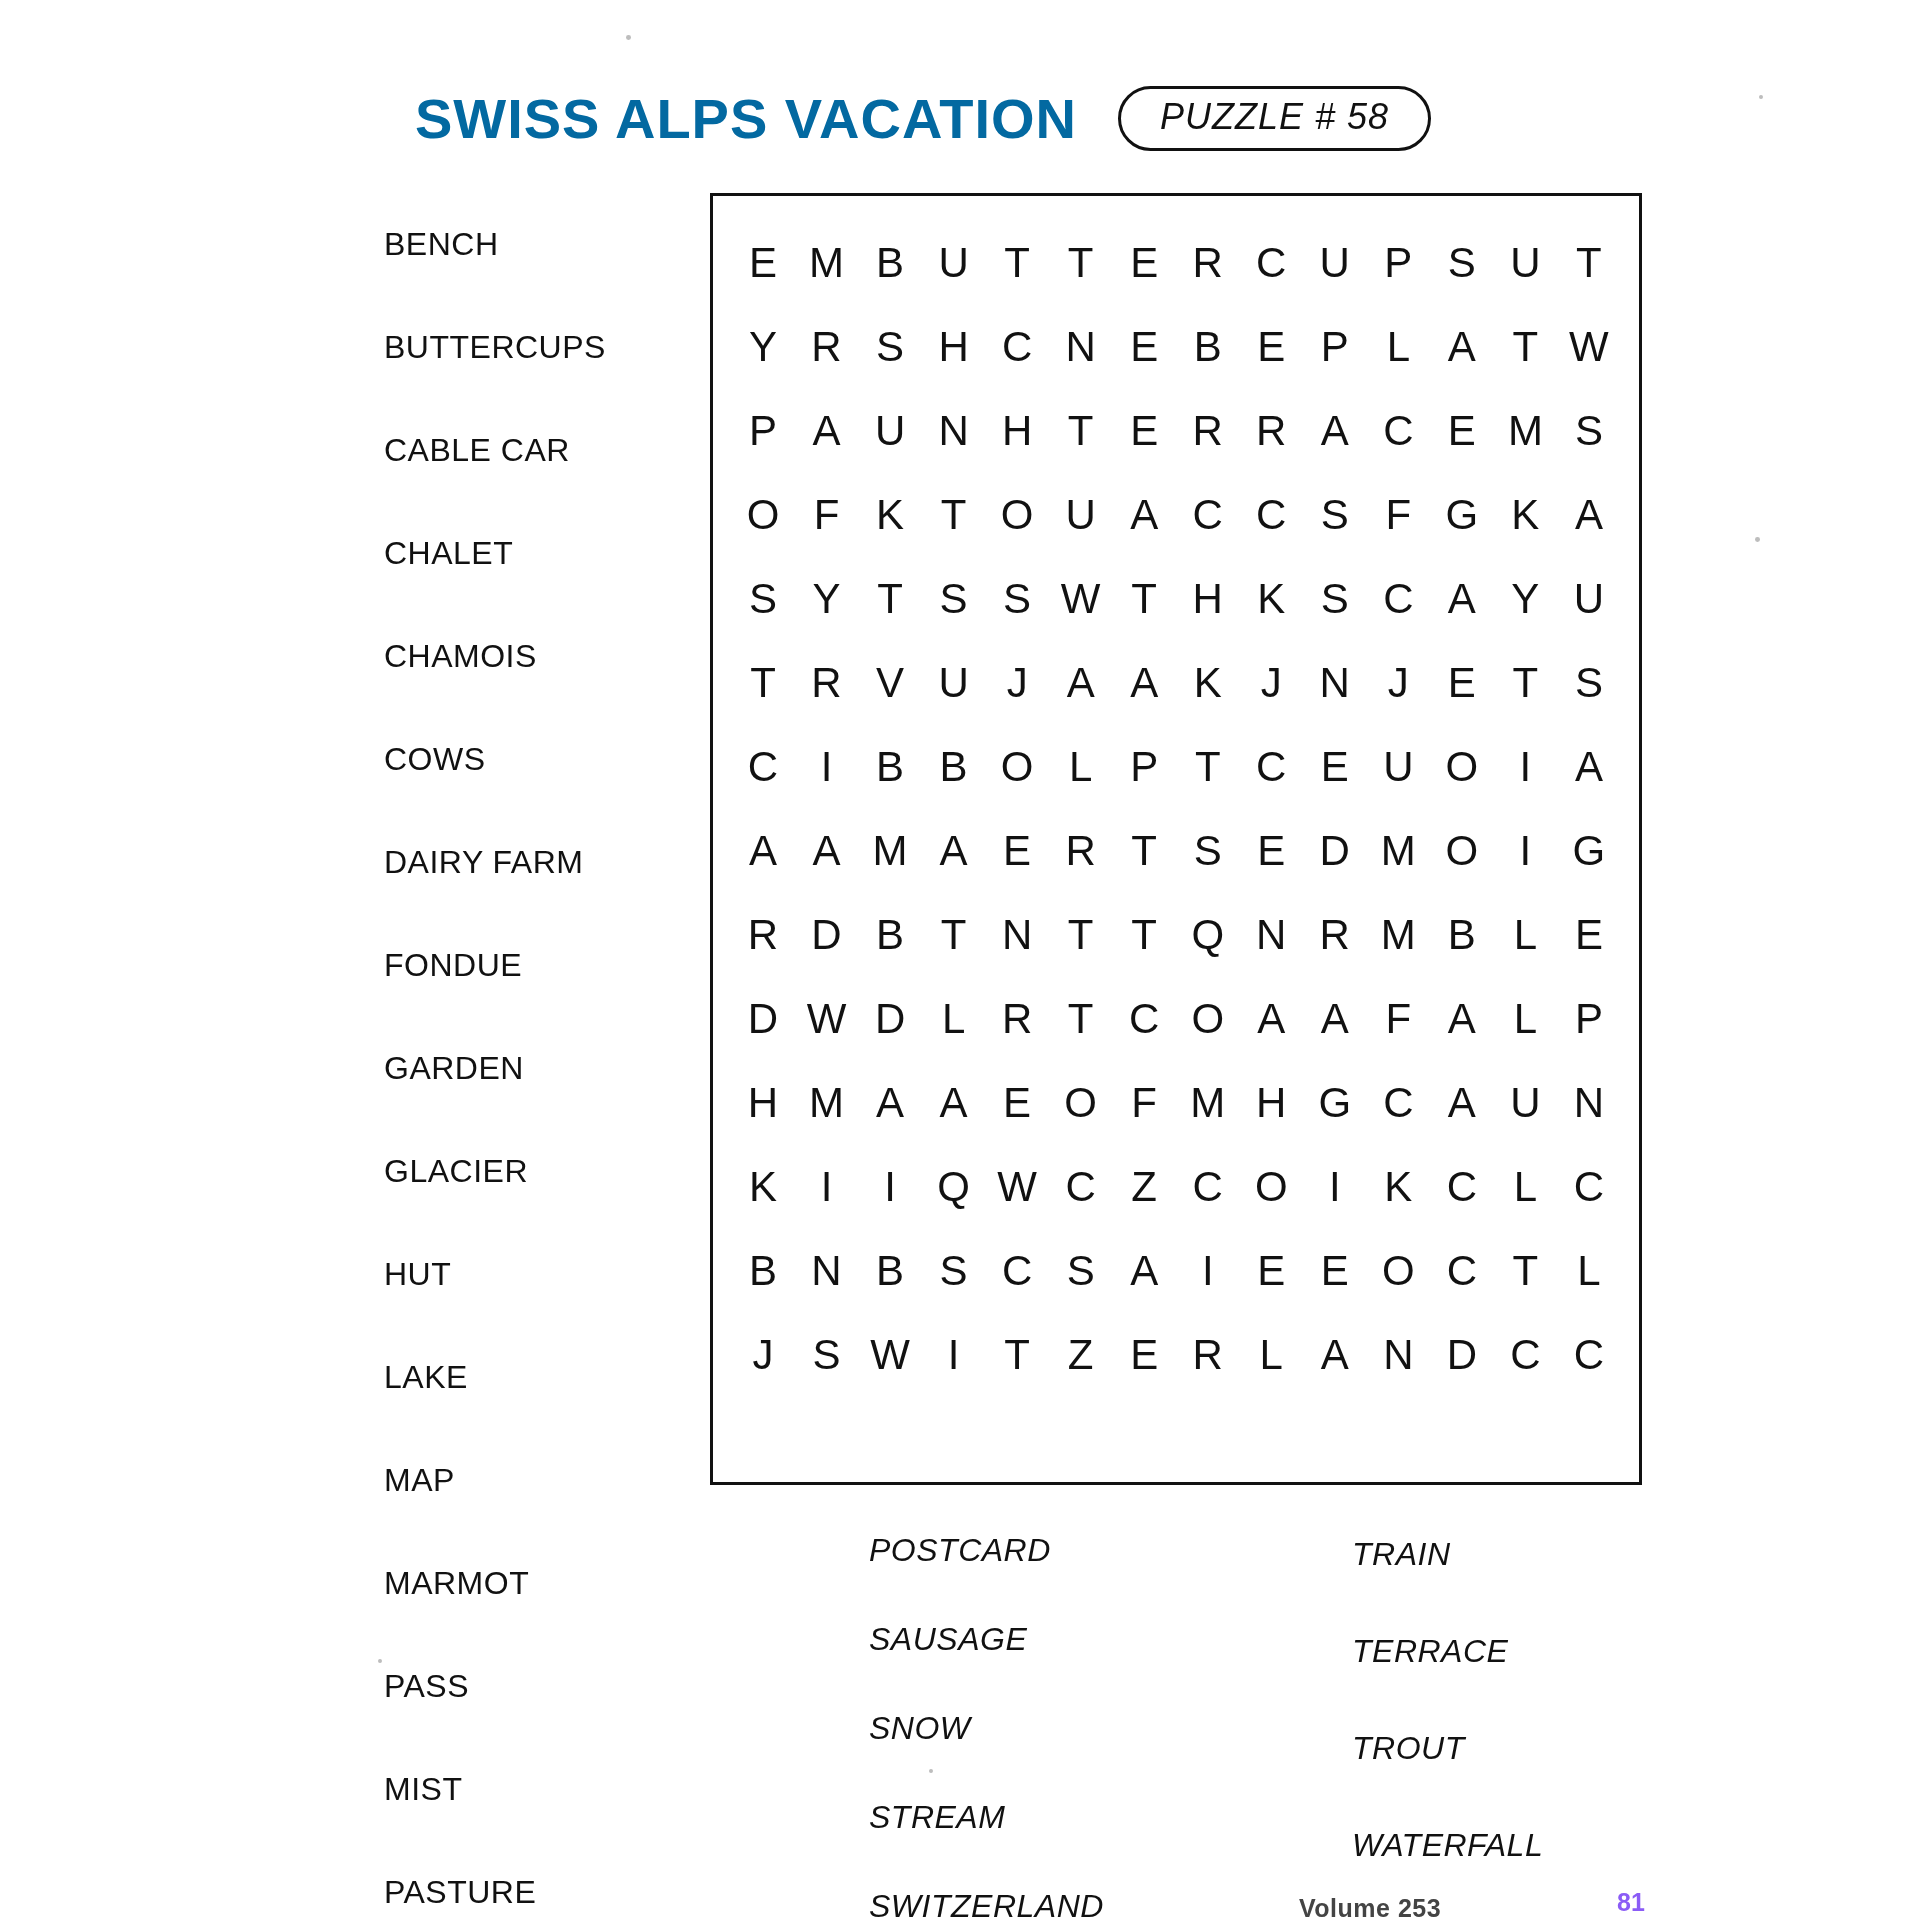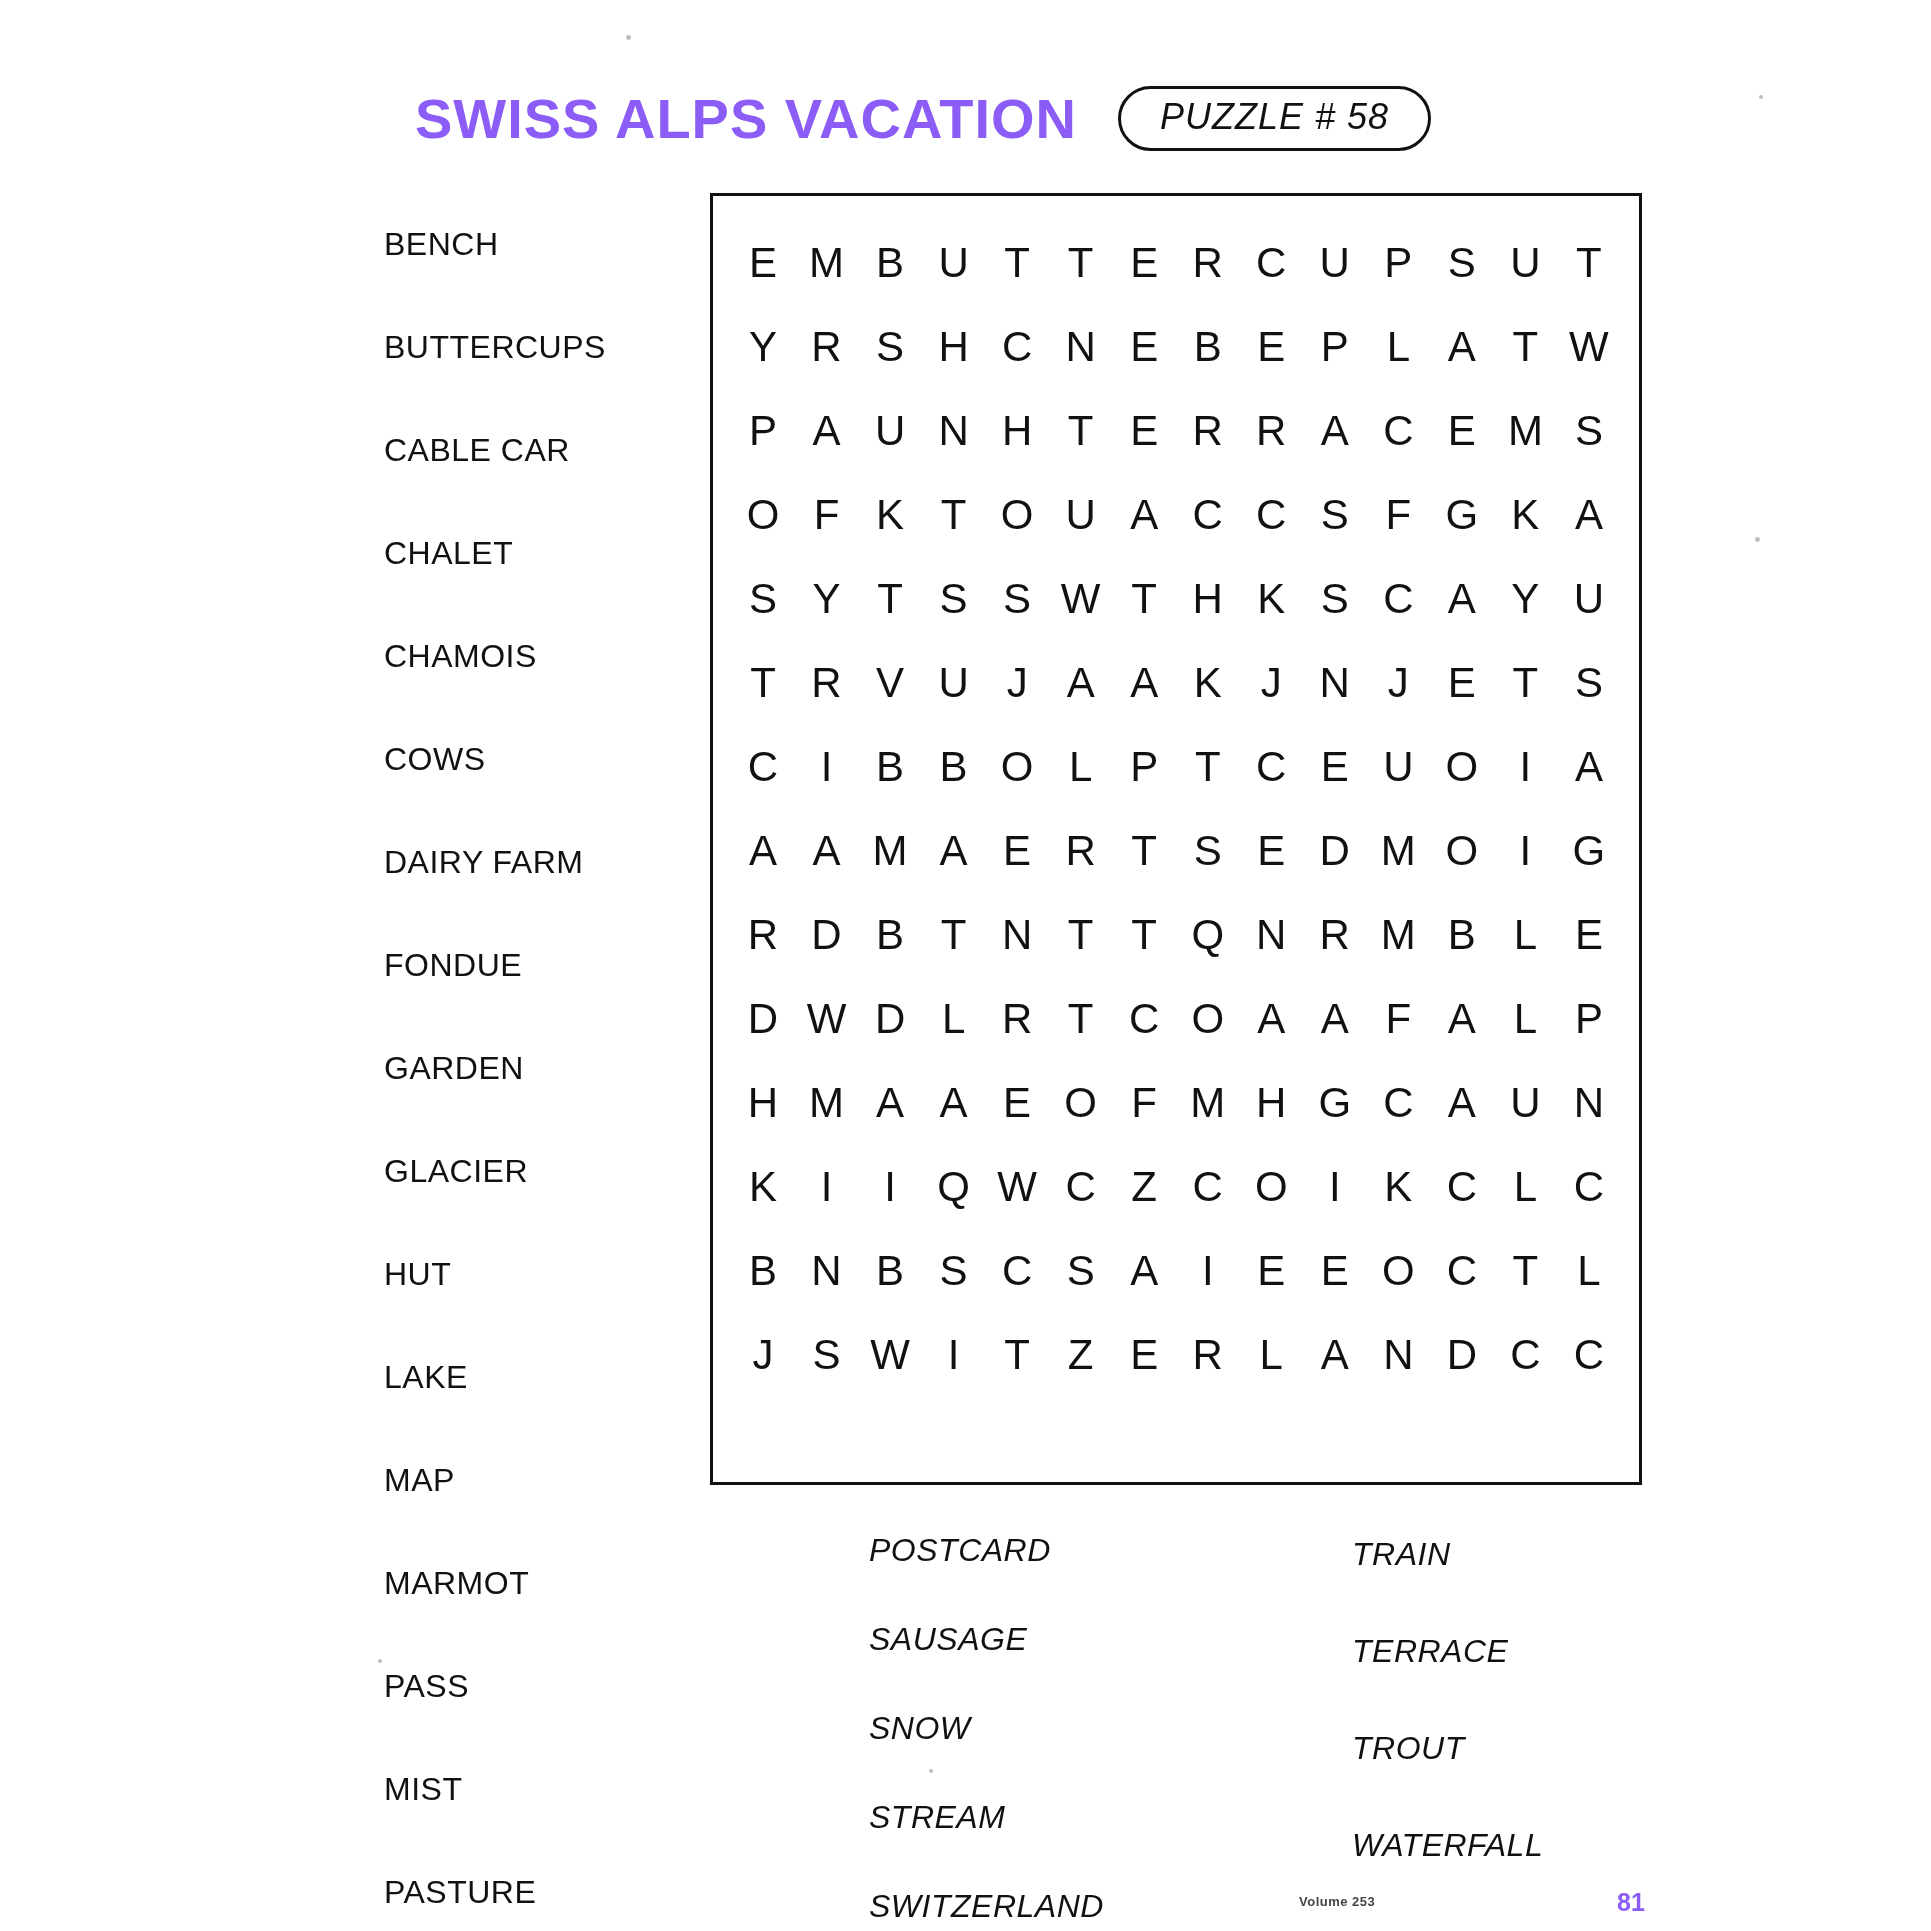--- a/index.html
+++ b/index.html
@@ -31,21 +31,21 @@
     width: 1255px;
     height: 87px;
     display: flex;
     align-items: center;
   }
   .puzzle-title {
     font-size: 56px;
     font-weight: bold;
     letter-spacing: 1px;
     white-space: nowrap;
-    color: #8b5cf6;
+    color: #0369a1;
   }
   .puzzle-number-pill {
     margin-left: 41px;
     border: 3.9px solid #111;
     border-radius: 42px;
     padding: 9.7px 39px 12.6px 39px;
     font-size: 36px;
     font-weight: normal;
     font-style: italic;
     letter-spacing: 1px;
@@ -115,21 +115,21 @@
     white-space: nowrap;
     font-style: italic;
   }
   .word-col-right .word { line-height: 97px; height: 97px; }
 
   
   .footer-note {
     position: absolute;
     left: 1299px;
     top: 1894px;
-    font-size: 13px;
+    font-size: 25px;
     font-weight: bold;
     color: #444;
     letter-spacing: 0.5px;
   }
   .footer-page {
     position: absolute;
     left: 1617px;
     top: 1888px;
     font-size: 25px;
     font-weight: bold;

